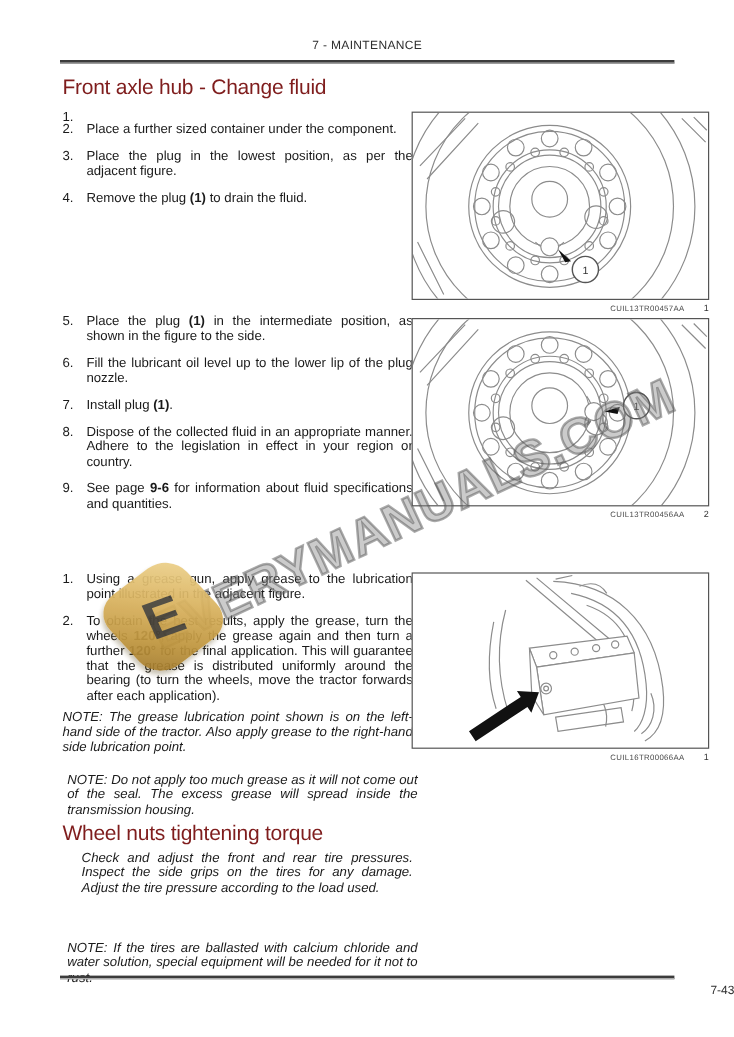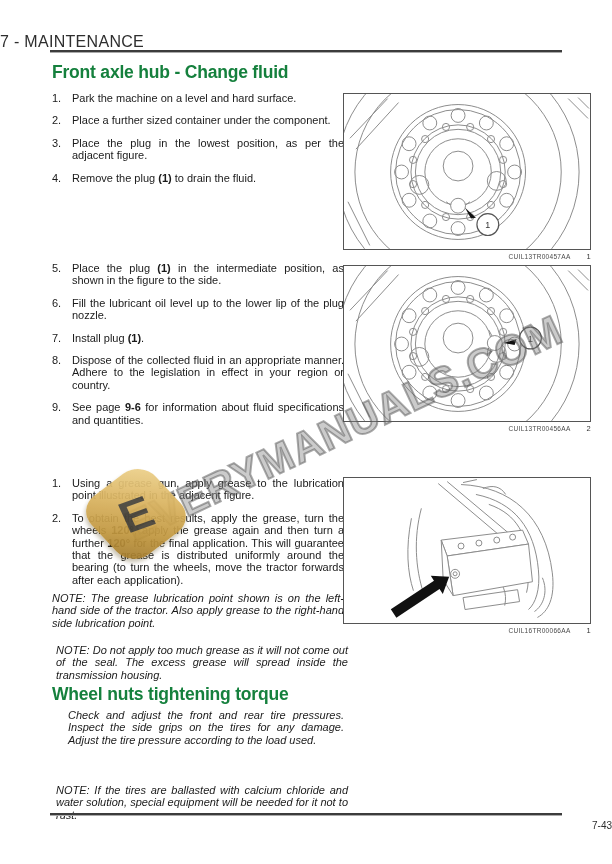--- a/index.html
+++ b/index.html
@@ -1,24 +1,24 @@
 <!DOCTYPE html>
 <html><head>
 <meta charset="utf-8">
 <style>
   html,body{margin:0;padding:0;background:#e8e8e8;}
   .page{position:relative;width:612px;height:864px;background:#ffffff;margin:0 auto;
         font-family:"Liberation Sans","DejaVu Sans",sans-serif;color:#1a1a1a;overflow:hidden;}
   .abs{position:absolute;}
-  .header-text{top:33px;left:0;width:612px;font-size:16px;color:#2e2e2e;letter-spacing:.3px;}
+  .header-text{top:33px;left:0;width:612px;text-align:center;font-size:10px;color:#2e2e2e;letter-spacing:.3px;}
   .rule{left:50px;width:512px;height:2px;background:#3c3c3c;border-bottom:1px solid #aaa;}
   .header-rule{top:50px;}
   .footer-rule{top:813px;}
   .footer-text{top:820px;left:0;width:612px;text-align:right;font-size:10px;color:#2e2e2e;}
-  .h1{left:52px;font-size:17.5px;font-weight:bold;letter-spacing:-.2px;color:#15803d;}
+  .h1{left:52px;font-size:17.5px;font-weight:normal;letter-spacing:-.2px;color:#7f1d1d;}
   .steps{left:52px;width:292px;font-size:11px;line-height:12.4px;}
   .step{position:relative;padding-left:20px;margin-bottom:10px;text-align:justify;}
   .step .num{position:absolute;left:0;top:0;}
   .b{font-weight:bold;}
   .note{left:52px;width:292px;font-size:11px;line-height:12.4px;font-style:italic;text-align:justify;color:#1a1a1a;}
   .note .note-label{font-weight:normal;}
   .para{left:68px;width:276px;font-size:11px;line-height:12.4px;text-align:justify;font-style:italic;}
   .figure{left:343px;width:248px;}
   .fig-frame{border:1px solid #555;background:#fff;width:246px;overflow:hidden;}
   .fig-caption{display:flex;justify-content:flex-end;align-items:baseline;margin-top:2px;
@@ -45,21 +45,20 @@
 <div class="page">
 
   <div class="abs header-text">7 - MAINTENANCE</div>
   <div class="abs rule header-rule"></div>
 
   <div class="abs h1" style="top:62px;">Front axle hub - Change fluid</div>
 
   <div class="abs steps" style="top:92px;">
     <div class="step">
       <span class="num">1.</span>
-      <span>Park the machine on a level and hard surface.</span>
     </div>
     <div class="step">
       <span class="num">2.</span>
       <span>Place a further sized container under the component.</span>
     </div>
     <div class="step">
       <span class="num">3.</span>
       <span>Place the plug in the lowest position, as per the adjacent figure.</span>
     </div>
     <div class="step">

